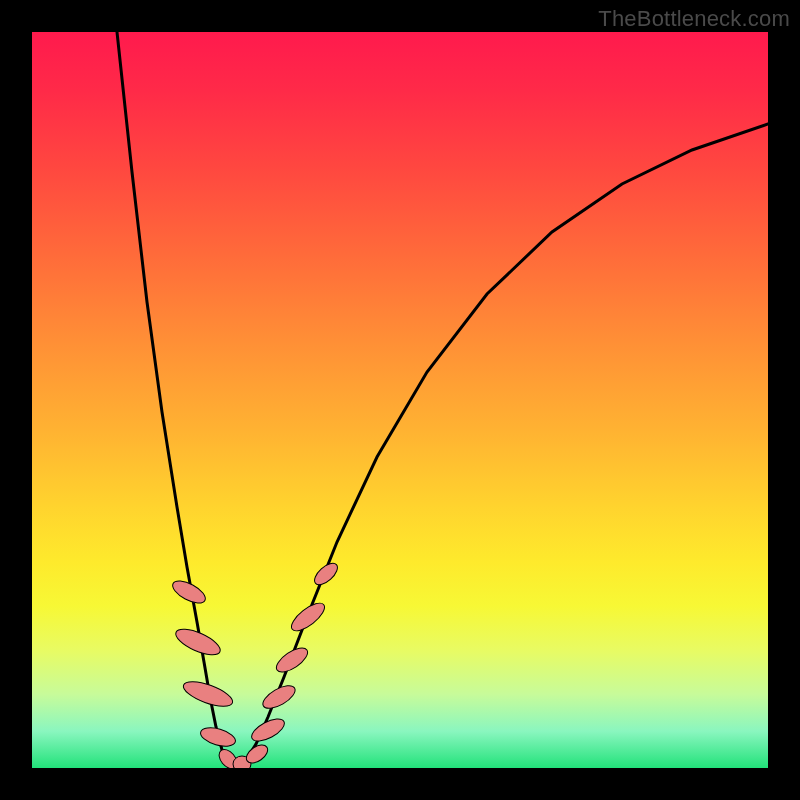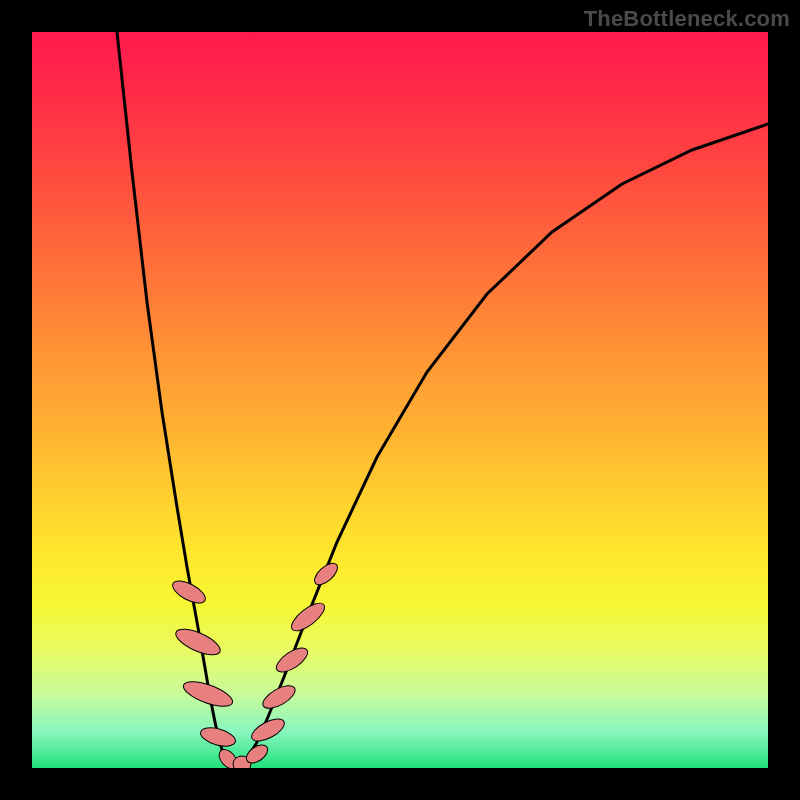--- a/index.html
+++ b/index.html
@@ -38,21 +38,21 @@
       #8af6bf 95%,
       #22e27a 100%
     );
   }
   .watermark {
     position: absolute;
     top: 6px;
     right: 10px;
     color: #4a4a4a;
     font-size: 22px;
-    font-weight: 700;
+    font-weight: 400;
     letter-spacing: 0.2px;
     user-select: none;
   }
   svg.curves {
     position: absolute;
     left: 0;
     top: 0;
     width: 736px;
     height: 736px;
   }

